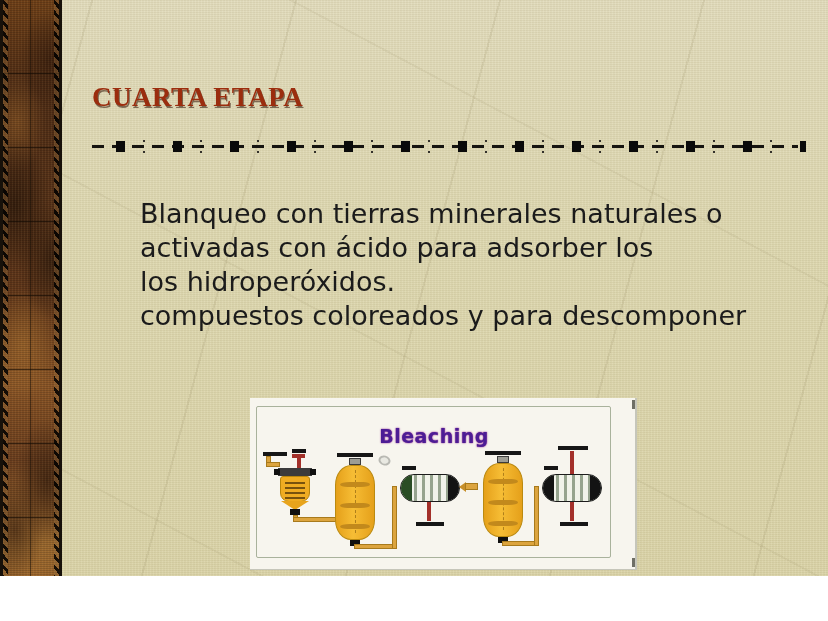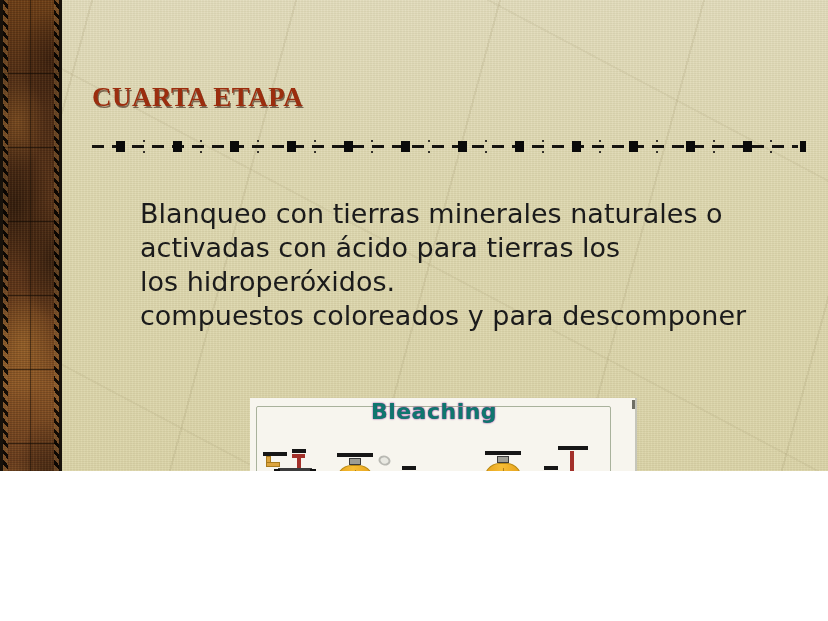--- a/index.html
+++ b/index.html
@@ -1,20 +1,20 @@
 <!DOCTYPE html>
 <html><head>
 <meta charset="utf-8">
 <style>
   * { margin:0; padding:0; box-sizing:border-box; }
   html,body { width:828px; height:621px; }
   body { font-family:"DejaVu Sans", sans-serif; }
 
   .slide {
-    position:relative; width:828px; height:471px; overflow:hidden;
+    position:relative; width:828px; height:576px; overflow:hidden;
     background-color:#ded8b0;
     background-image:
       repeating-linear-gradient(105deg, transparent 0 88px, rgba(140,128,86,.14) 88px 90px, transparent 90px 197px),
       repeating-linear-gradient(28deg, transparent 0 122px, rgba(140,128,86,.10) 122px 124px, transparent 124px 261px),
       repeating-linear-gradient(0deg, rgba(255,255,255,.05) 0 1px, rgba(102,92,58,.05) 1px 2px),
       repeating-linear-gradient(90deg, rgba(255,255,255,.04) 0 1px, rgba(102,92,58,.04) 1px 3px),
       linear-gradient(180deg, #e2dcbc 0%, #ded8b0 40%, #dbd4a8 100%);
   }
 
   
@@ -74,22 +74,22 @@
   
   .diagram {
     position:absolute; left:250px; top:398px; width:387px; height:172px;
     background:#f7f5ee; border-right:2px solid #c6c6ba; border-bottom:1px solid #c6c6ba;
   }
   .scan-frame { position:absolute; left:6px; top:8px; width:355px; height:152px;
     border:1px solid #a9b29c; border-radius:2px; }
   .scan-tick { position:absolute; right:0; width:3px; height:9px; background:#6f6f66; }
   .scan-tick.t { top:2px; } .scan-tick.b { bottom:2px; }
   .diagram-title {
-    position:absolute; left:0; top:1px; width:368px; text-align:center;
-    font-weight:bold; font-size:22px; color:#0f766e; letter-spacing:0.5px;
+    position:absolute; left:0; top:27px; width:368px; text-align:center;
+    font-weight:bold; font-size:19px; color:#4c1d95; letter-spacing:0.5px;
     text-shadow:0 0 2px rgba(155,61,155,.85), 0 0 1px rgba(155,61,155,.9);
   }
 
   .lbl { position:absolute; background:#161616; height:4px; }
   .pipe { position:absolute; background:#dca43e; border:1px solid #a87a1c; }
   .rpipe { position:absolute; background:#a3302a; }
 
   .mixer-lid { position:absolute; left:28px; top:70px; width:34px; height:8px; background:#3b3b3b; }
   .mixer-stub { position:absolute; top:71px; width:6px; height:6px; background:#101010; }
   .mixer-body { position:absolute; left:30px; top:78px; width:30px; height:26px;
@@ -136,21 +136,21 @@
     <div class="stitch l"></div>
     <div class="stitch r"></div>
   </div>
 
   <div class="title">CUARTA ETAPA</div>
 
   <div class="divider"></div>
 
   <div class="body-text">
     <div>Blanqueo con tierras minerales naturales o</div>
-    <div>activadas con ácido para tierras los</div>
+    <div>activadas con ácido para adsorber los</div>
     <div>los hidroperóxidos.</div>
     <div>compuestos coloreados y para descomponer</div>
   </div>
 
   <div class="diagram">
     <div class="scan-frame"></div>
     <div class="scan-tick t"></div>
     <div class="scan-tick b"></div>
     <div class="diagram-title">Bleaching</div>
 

